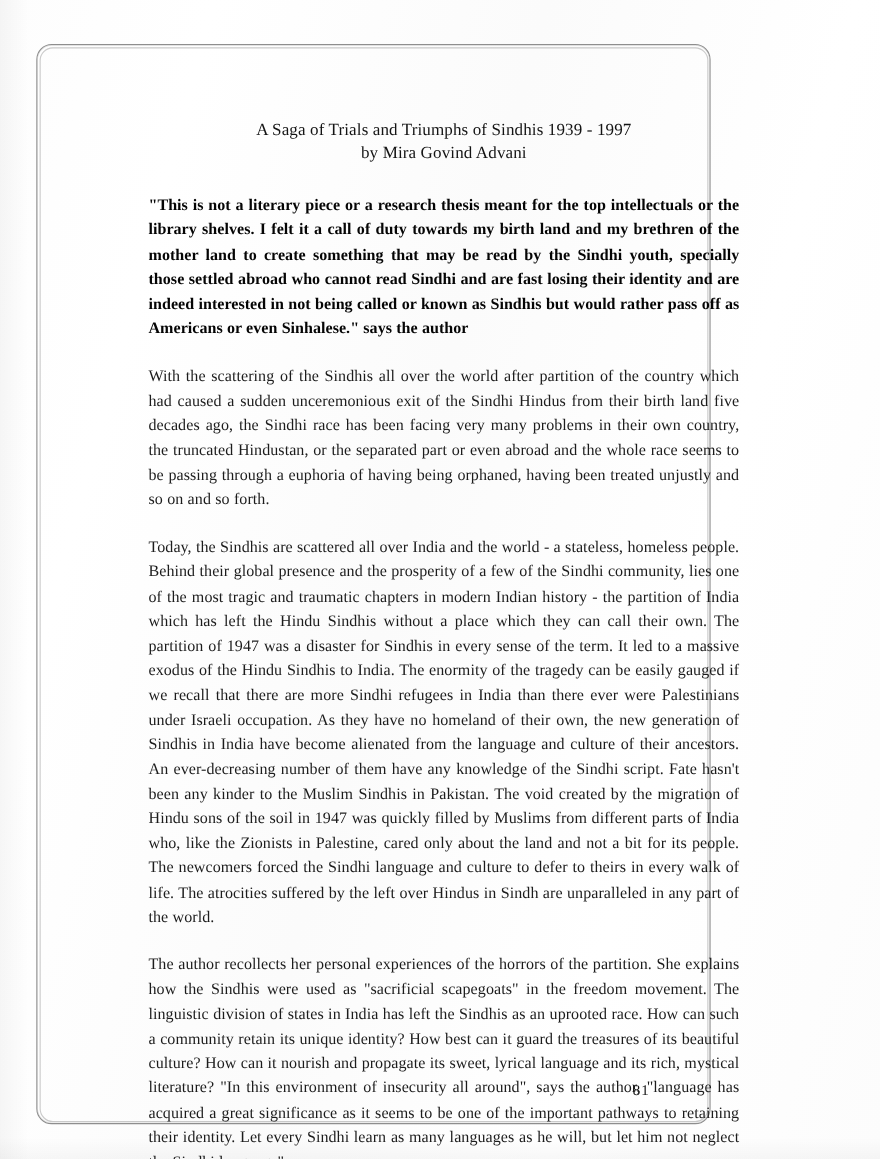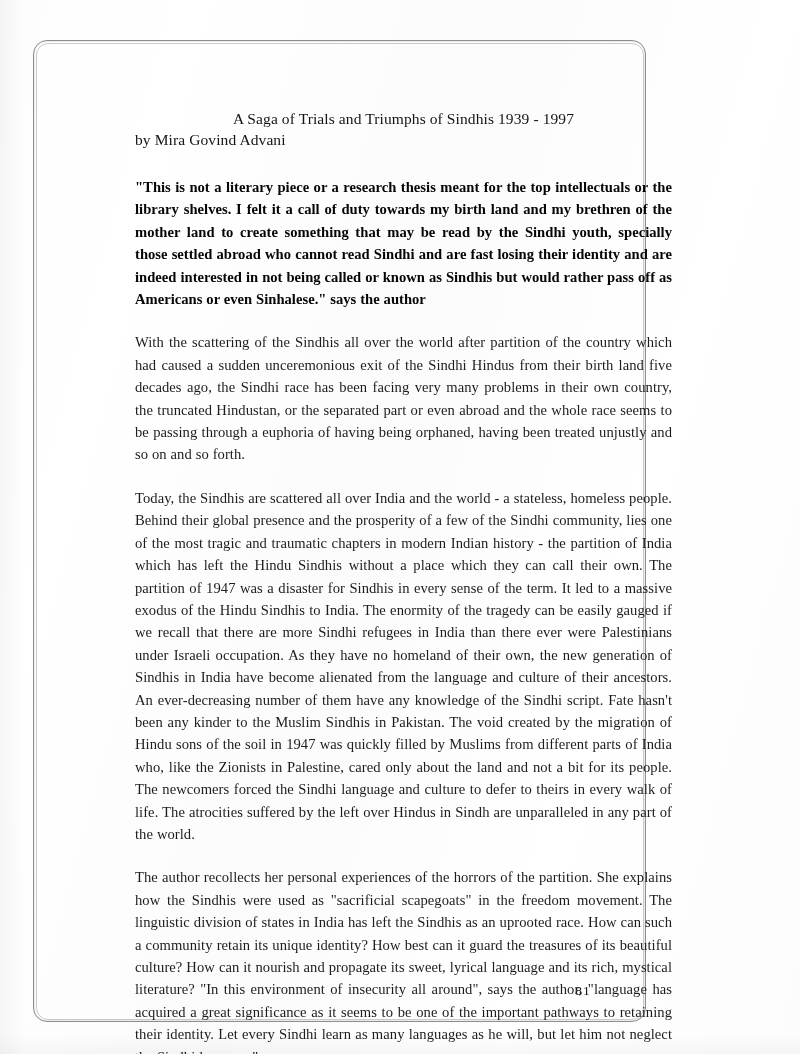--- a/index.html
+++ b/index.html
@@ -74,20 +74,21 @@
 
   .doc-title {
     text-align: center;
     font-size: 15.5px;
     line-height: 21px;
     color: #141414;
     letter-spacing: 0.1px;
     font-weight: 400;
   }
   .doc-byline {
+    text-align: center;
     font-size: 15.5px;
     line-height: 21px;
     color: #141414;
     letter-spacing: 0.1px;
     font-weight: 400;
   }
 
   .body-block {
     margin-top: 26px;
   }

